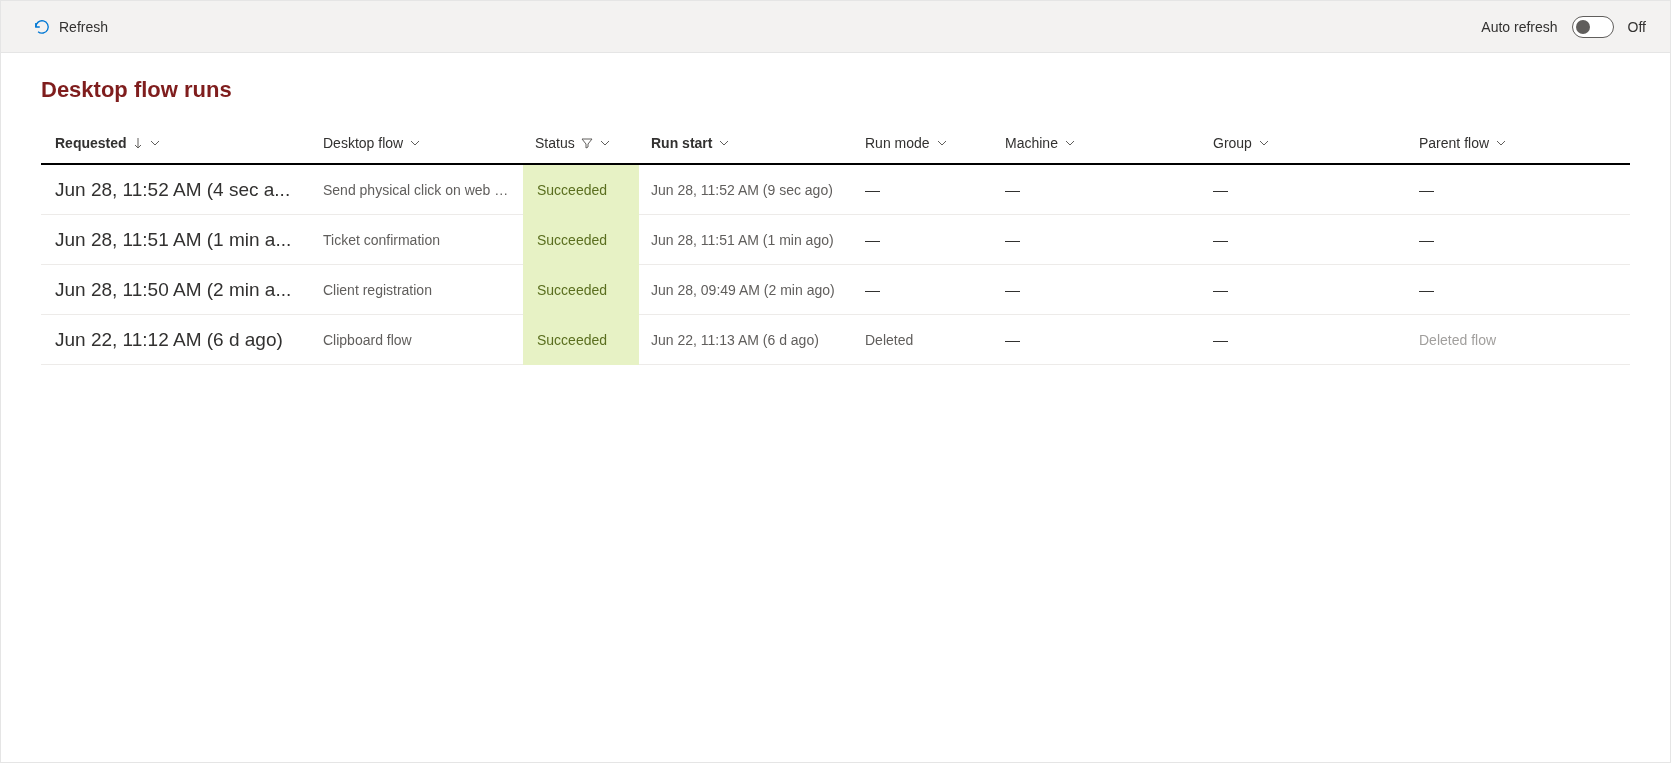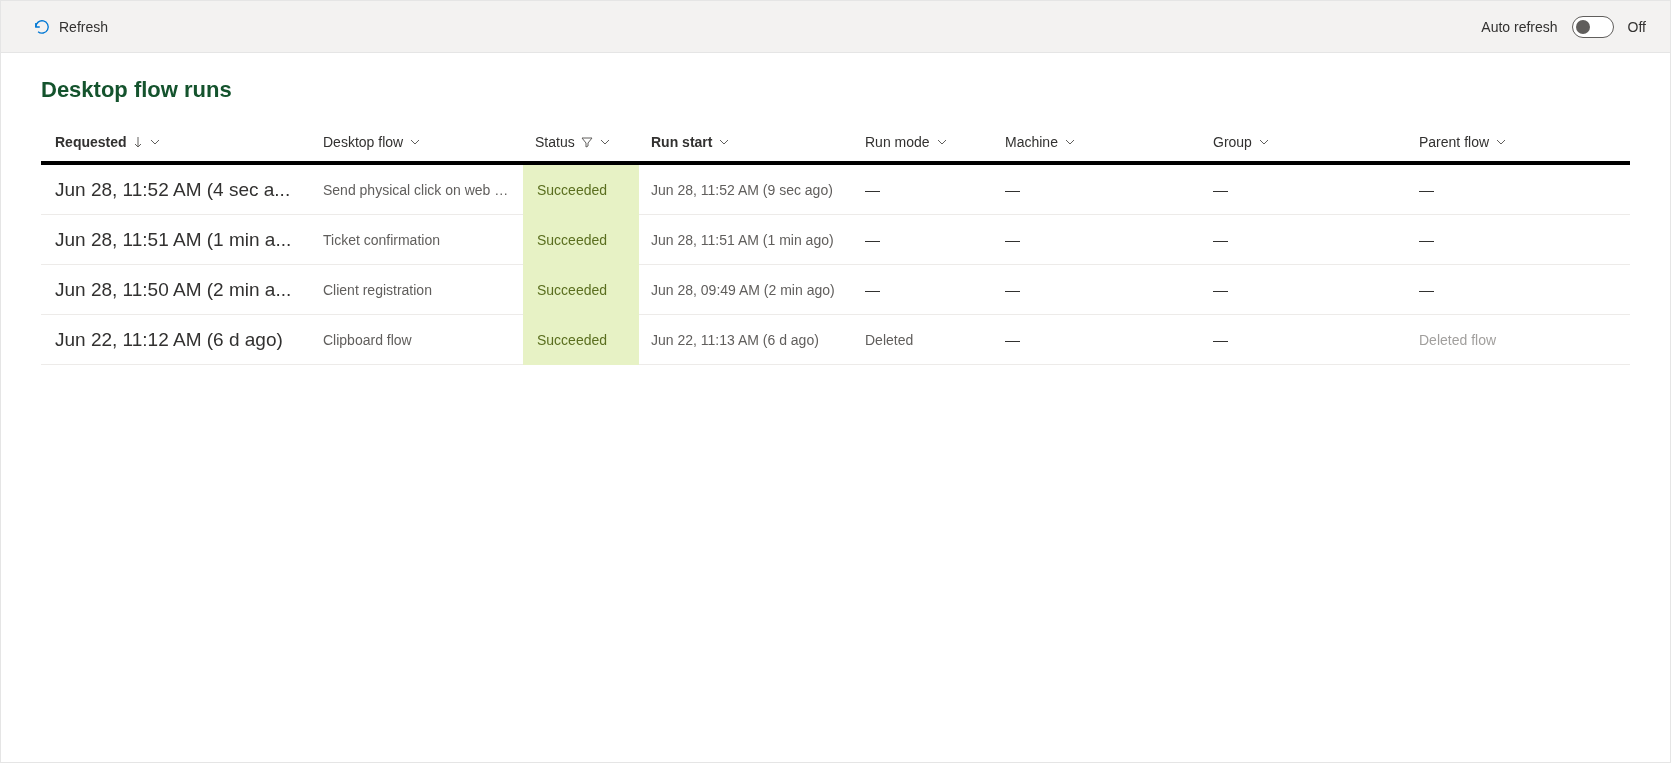--- a/index.html
+++ b/index.html
@@ -83,39 +83,39 @@
     .toggle-state {
       color: #323130;
       font-size: 14px;
     }
     .content {
       padding: 24px 40px;
     }
     .page-title {
       font-size: 22px;
       font-weight: 600;
-      color: #14532d;
+      color: #7f1d1d;
       margin-bottom: 20px;
     }
     .page-subtitle {
       font-size: 15px;
       color: #323130;
       margin-bottom: 28px;
     }
     .learn-more-link {
       color: #0078d4;
       text-decoration: underline;
       cursor: pointer;
     }
     .table-container {
       margin-top: 10px;
     }
     .table-header-row {
       display: flex;
-      border-bottom: 4px solid #000000;
+      border-bottom: 2px solid #000000;
       align-items: center;
       height: 42px;
     }
     .table-row {
       display: flex;
       border-bottom: 1px solid #edebe9;
       align-items: center;
       height: 50px;
     }
     .col {

